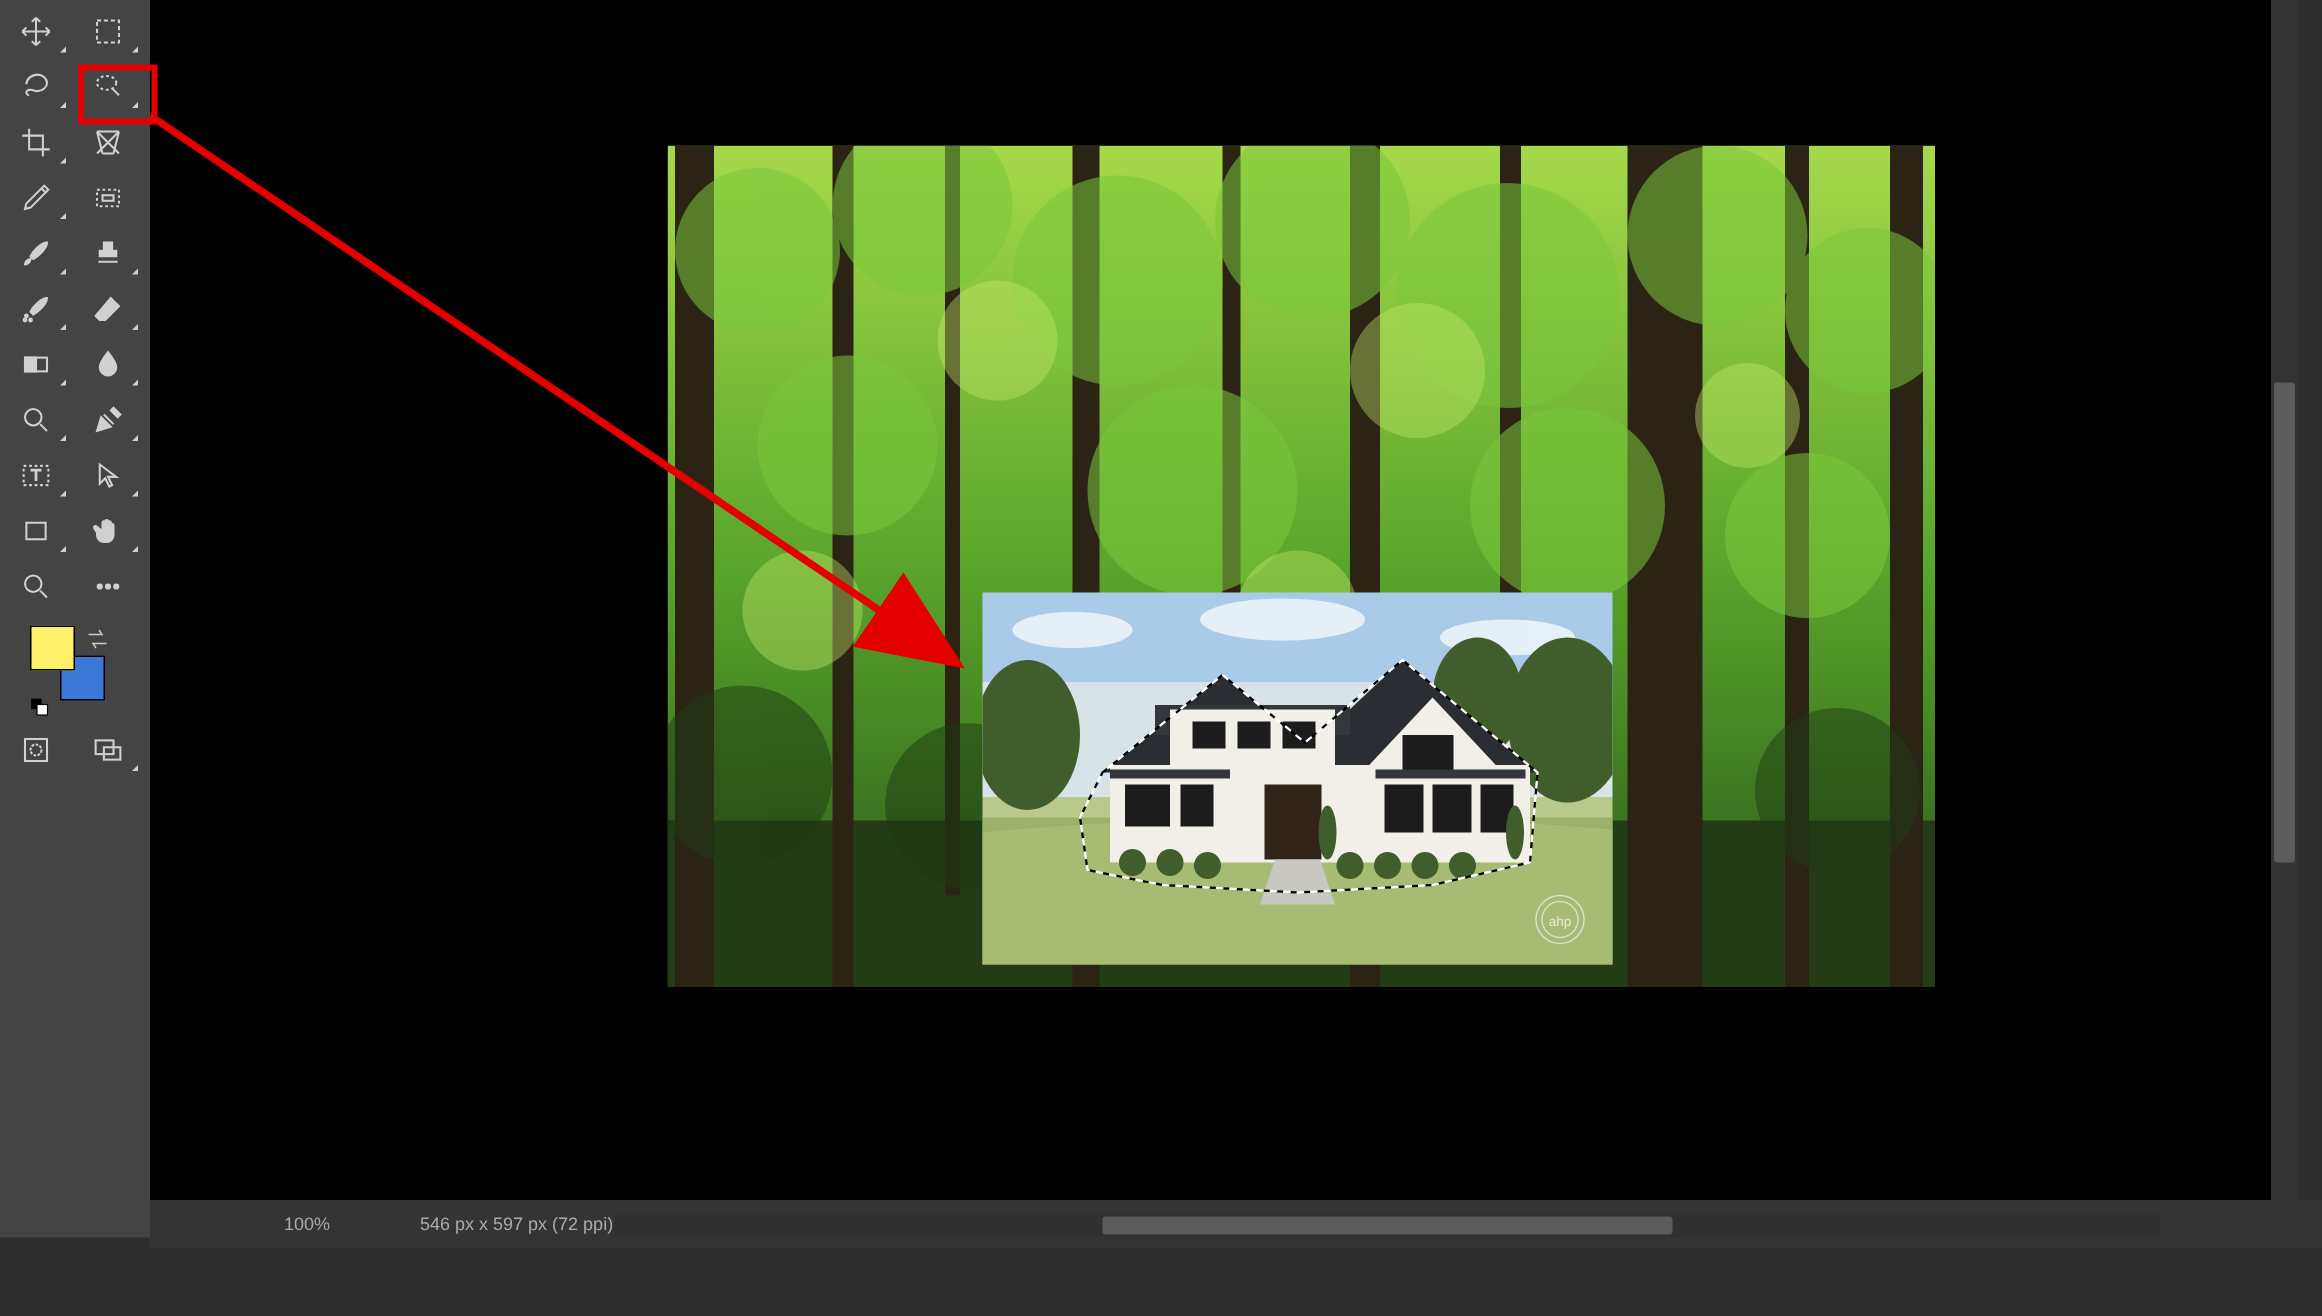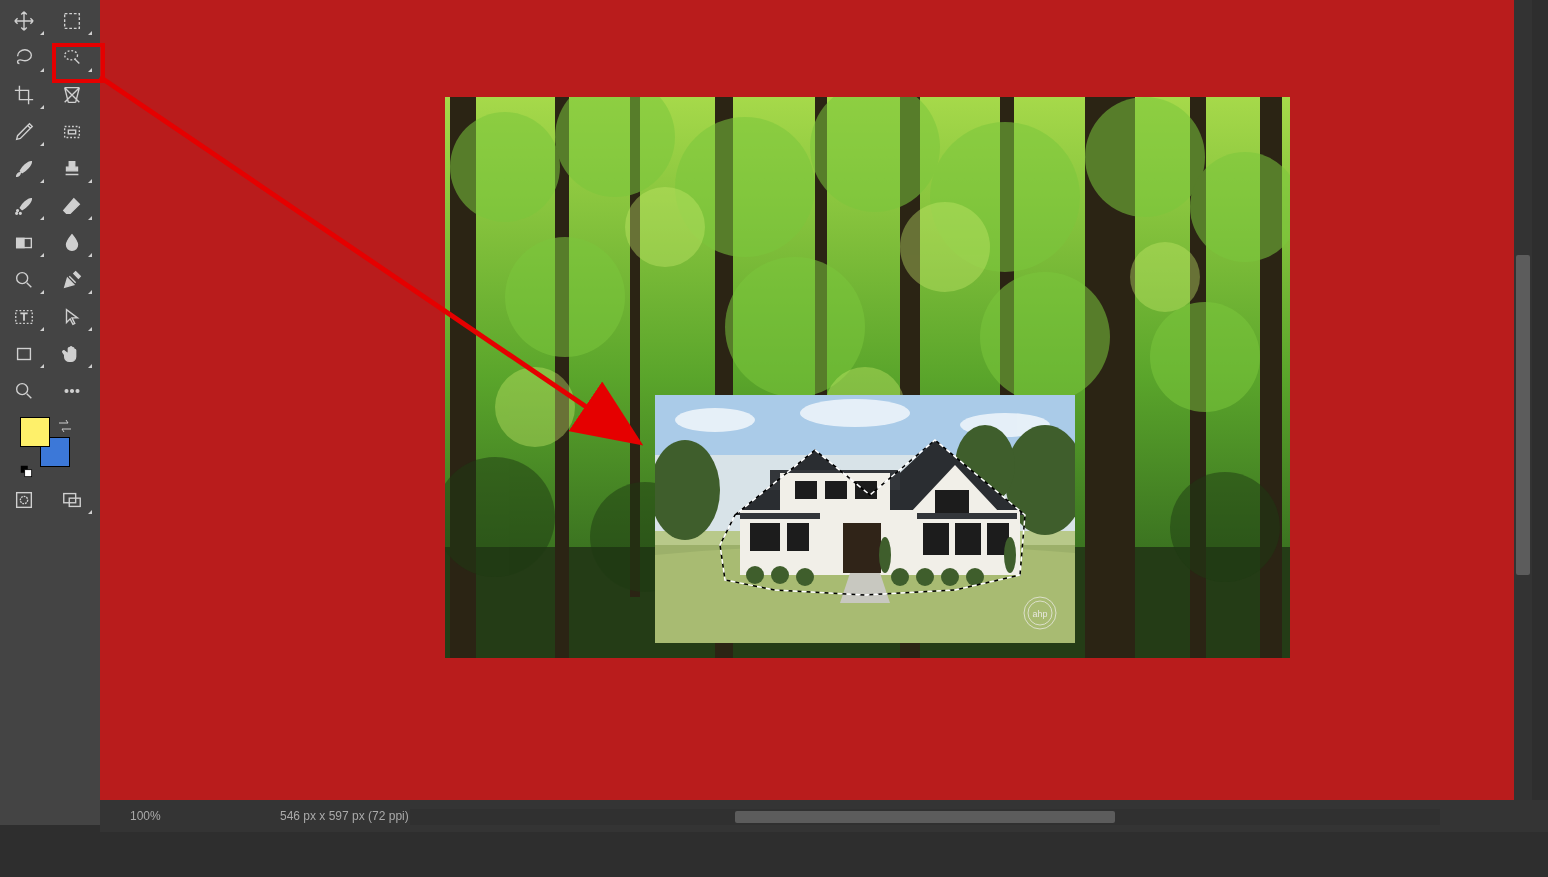--- a/index.html
+++ b/index.html
@@ -8,27 +8,27 @@
 .tool-grid{display:grid;grid-template-columns:48px 48px;grid-auto-rows:37px;padding-top:2px}
 .tool{display:flex;align-items:center;justify-content:center;position:relative;color:#d0d0d0}
 .tool svg{width:22px;height:22px;stroke:#d0d0d0;fill:none;stroke-width:1.5}
 .tool .tri{position:absolute;right:4px;bottom:4px;width:0;height:0;border-left:4px solid transparent;border-bottom:4px solid #d0d0d0}
 .swatches{position:relative;margin-top:8px;margin-left:20px;height:60px;width:60px}
 .sw-fg{position:absolute;left:0;top:0;width:28px;height:28px;background:#fef06a;border:1px solid #000;z-index:2}
 .sw-bg{position:absolute;left:20px;top:20px;width:28px;height:28px;background:#3c78d8;border:1px solid #000;z-index:1}
 .sw-swap{position:absolute;left:36px;top:0;width:18px;height:18px;color:#ccc}
 .sw-reset{position:absolute;left:0;top:48px;width:18px;height:18px}
 .bottom-tools{display:grid;grid-template-columns:48px 48px;grid-auto-rows:37px;margin-top:4px}
-.canvas-area{position:absolute;left:100px;top:0;right:16px;height:800px;background:#b91c1c}
+.canvas-area{position:absolute;left:100px;top:0;right:16px;height:800px;background:#000000}
 .scrollbar-v{position:absolute;right:0;top:0;width:18px;height:800px;background:#333}
 .scroll-thumb-v{position:absolute;left:2px;right:2px;top:255px;height:320px;background:#5c5c5c;border-radius:2px}
 .status{position:absolute;left:100px;right:0;bottom:45px;height:32px;background:#343434;display:flex;align-items:center;color:#aaa}
 .status span{padding:0 30px}
 .status .sep{color:#666}
-.zoom{text-align:left;width:90px}
+.zoom{text-align:right;width:90px}
 .canvas-img{position:absolute;left:345px;top:97px;width:845px;height:561px;overflow:hidden;background:#1b2b0e}
 #forest{position:absolute;inset:0}
 .house-layer{position:absolute;left:210px;top:298px;width:420px;height:248px;background:linear-gradient(#aacbe8 0 24%,#d8e3e8 24% 40%,#d8e3e8 40% 55%,#b8c98a 55% 100%)}
 #house{position:absolute;inset:0}
 .annot{position:absolute;left:0;top:0;pointer-events:none}
 .highlight-box{position:absolute;left:52px;top:43px;width:45px;height:32px;border:4px solid #e50000;z-index:50}
 .status-arrow{font-family:monospace}
 .hscroll{position:absolute;left:410px;bottom:52px;height:16px;width:1030px;background:#303030}
 .hscroll-thumb{position:absolute;top:2px;bottom:2px;left:325px;width:380px;background:#5c5c5c;border-radius:2px}
 </style>

